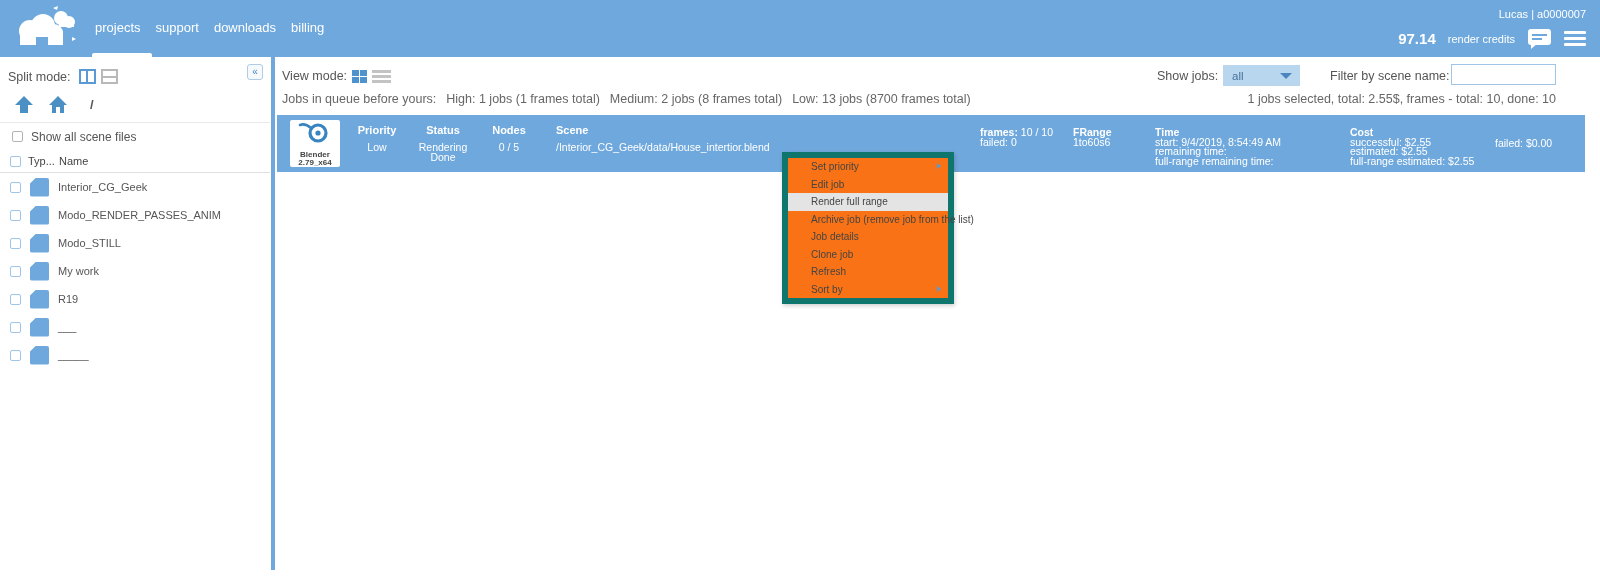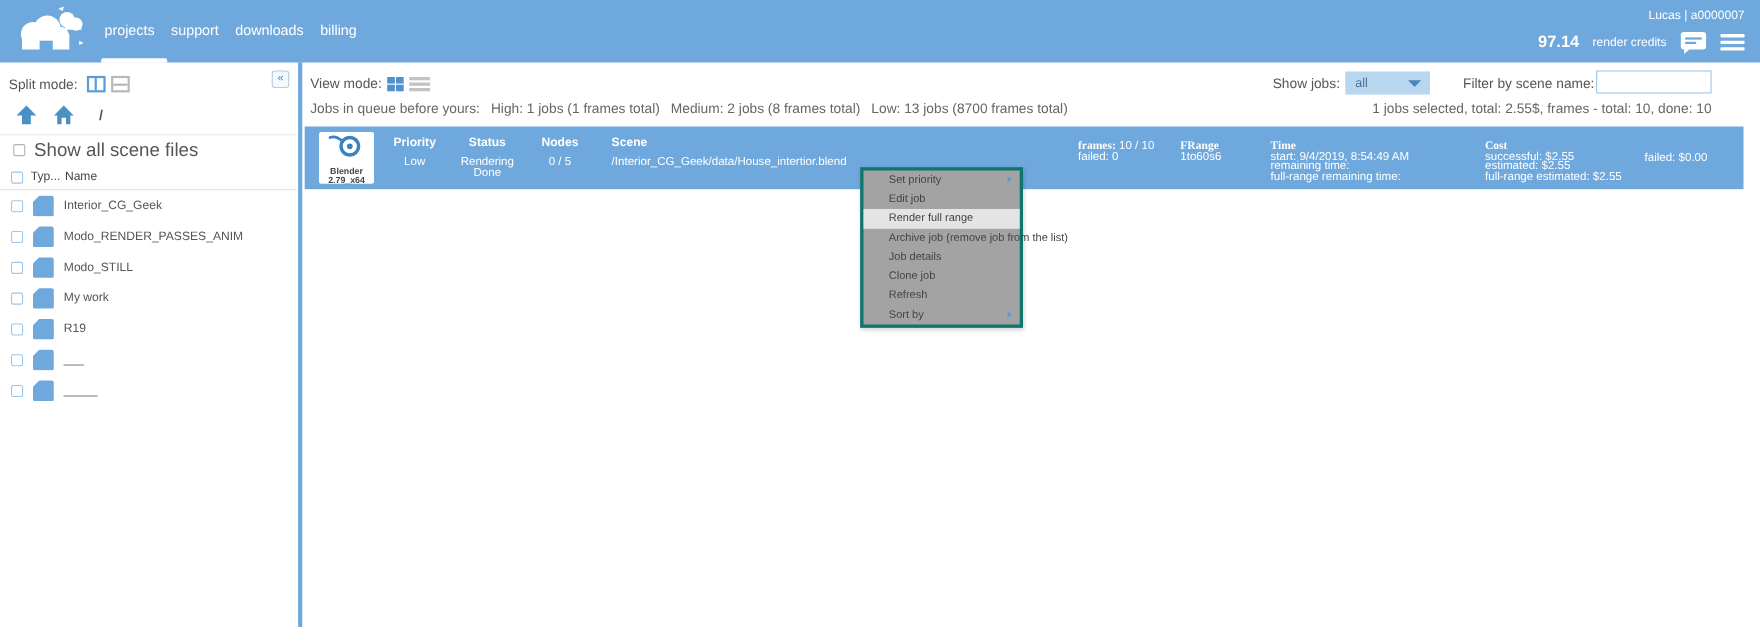--- a/index.html
+++ b/index.html
@@ -28,21 +28,21 @@
   .split-row { position:absolute; left:8px; top:12px; display:flex; align-items:center; gap:5px; }
   .split-label { font-size:12.5px; color:#555; margin-right:3px; }
   .split-ico { width:17px; height:15px; border:2px solid #5b9bd5; position:relative; cursor:pointer; }
   .split-ico.v::after { content:""; position:absolute; left:5px; top:0; width:2px; height:11px; background:#5b9bd5; }
   .split-ico.h { border-color:#b9b9b9; }
   .split-ico.h::after { content:""; position:absolute; left:0; top:4.5px; width:13px; height:2px; background:#b9b9b9; }
   .path-row { position:absolute; left:14px; top:38px; display:flex; align-items:center; gap:14px; }
   .path-sep { color:#555; font-size:13px; font-weight:bold; margin-left:8px; }
   .showall-row { position:absolute; left:0; top:65px; width:270px; height:28px;
                  border-top:1px solid #e9e9e9; display:flex; align-items:center; padding-left:12px; gap:8px; }
-  .showall-label { font-size:17px; color:#555; }
+  .showall-label { font-size:12px; color:#555; }
   .cb { width:11px; height:11px; border:1px solid #9fc5e8; border-radius:2px; background:#fff; cursor:pointer; flex:none; }
   .cb.gray { border-color:#b3b3b3; }
   .listhdr-row { position:absolute; left:0; top:93px; width:270px; height:23px;
                  display:flex; align-items:center; padding-left:10px; gap:7px;
                  border-bottom:1px solid #e0e0e0; }
   .listhdr-row .col-type { font-size:11px; color:#444; width:24px; }
   .listhdr-row .col-name { font-size:11px; color:#444; }
   .scene-list { position:absolute; left:0; top:116px; width:270px; }
   .scene-row { height:28px; display:flex; align-items:center; padding-left:10px; gap:9px; cursor:pointer; }
   .folder-ico { width:19px; height:19px; background:#6fa8dc; border-radius:2px;
@@ -81,31 +81,31 @@
   .app-name { font-size:8px; color:#444; font-weight:bold; line-height:8px; margin-top:1px; }
   .app-version { font-size:8px; color:#444; font-weight:bold; line-height:8px; }
   .jcol { position:absolute; text-align:center; }
   .jcol .hdr { font-size:11px; font-weight:bold; padding-top:9px; }
   .jcol .val { font-size:10.5px; padding-top:6px; line-height:10px; }
   .jcol-priority { left:70px; width:60px; }
   .jcol-status { left:137px; width:58px; }
   .jcol-nodes { left:207px; width:50px; }
   .jcol-scene { left:279px; text-align:left; }
   .jblock { position:absolute; font-size:10.5px; line-height:9.5px; top:13px; }
-  .jblock b { font-weight:bold;font-family:Liberation Serif, serif; }
+  .jblock b { font-weight:bold; }
   .jb-frames { left:703px; }
   .jb-frange { left:796px; }
   .jb-frange .val-gap { }
   .jb-time { left:858px;margin-left:20px; }
   .jb-cost { left:1073px; }
   .jb-costfailed { position:absolute; left:1218px; top:22px; font-size:10.5px; }
 
   
-  .ctx-menu { position:absolute; left:782px; top:152px; width:148px; background:#a3a3a3;
-              border:3px solid #0f766e; box-shadow:1px 2px 4px rgba(0,0,0,0.18); z-index:10; }
+  .ctx-menu { position:absolute; left:782px; top:152px; width:172px; background:#f97316;
+              border:6px solid #0f766e; box-shadow:1px 2px 4px rgba(0,0,0,0.18); z-index:10; }
   .ctx-item { position:relative; height:17.5px; line-height:17.5px; padding-left:23px;
               font-size:10px; color:#444; cursor:pointer; white-space:nowrap; }
   .ctx-item.hl { background:#e4e4e4; }
   .ctx-arrow { position:absolute; right:7px; top:5px; width:0; height:0;
                border-top:3.5px solid transparent; border-bottom:3.5px solid transparent;
                border-left:4.5px solid #5b9bd5; }
 </style>
 </head>
 <body>
 

